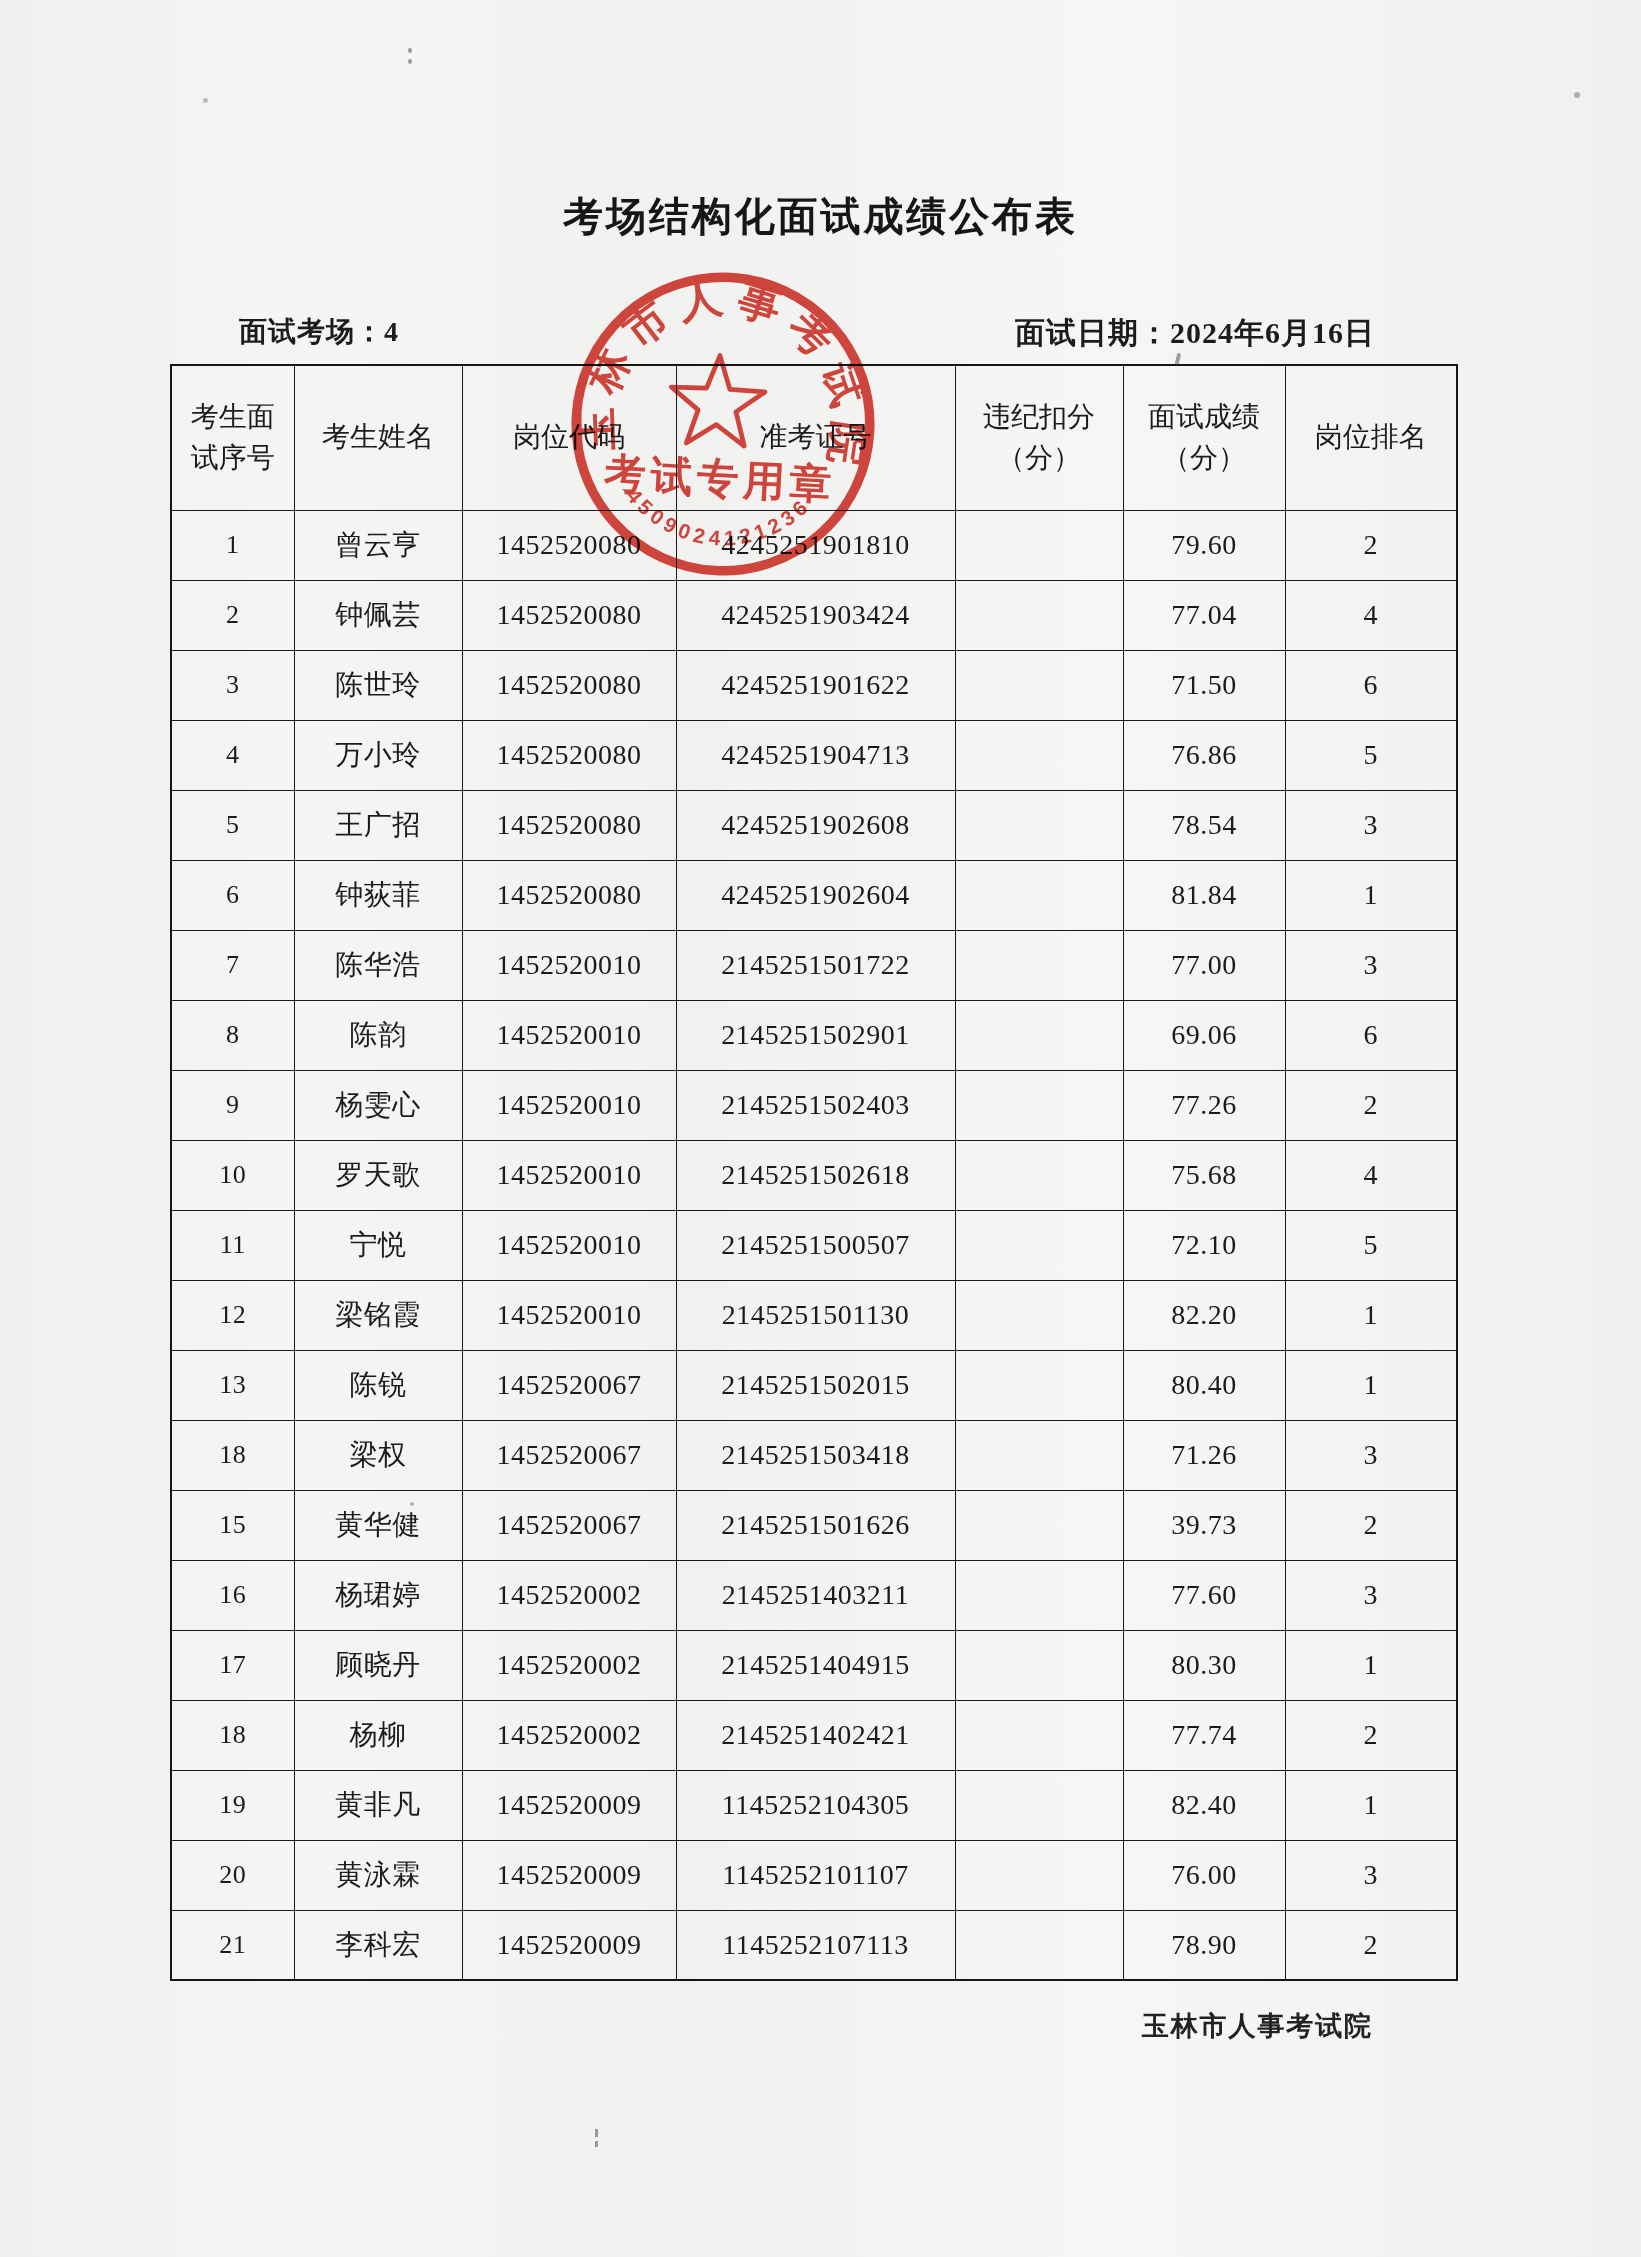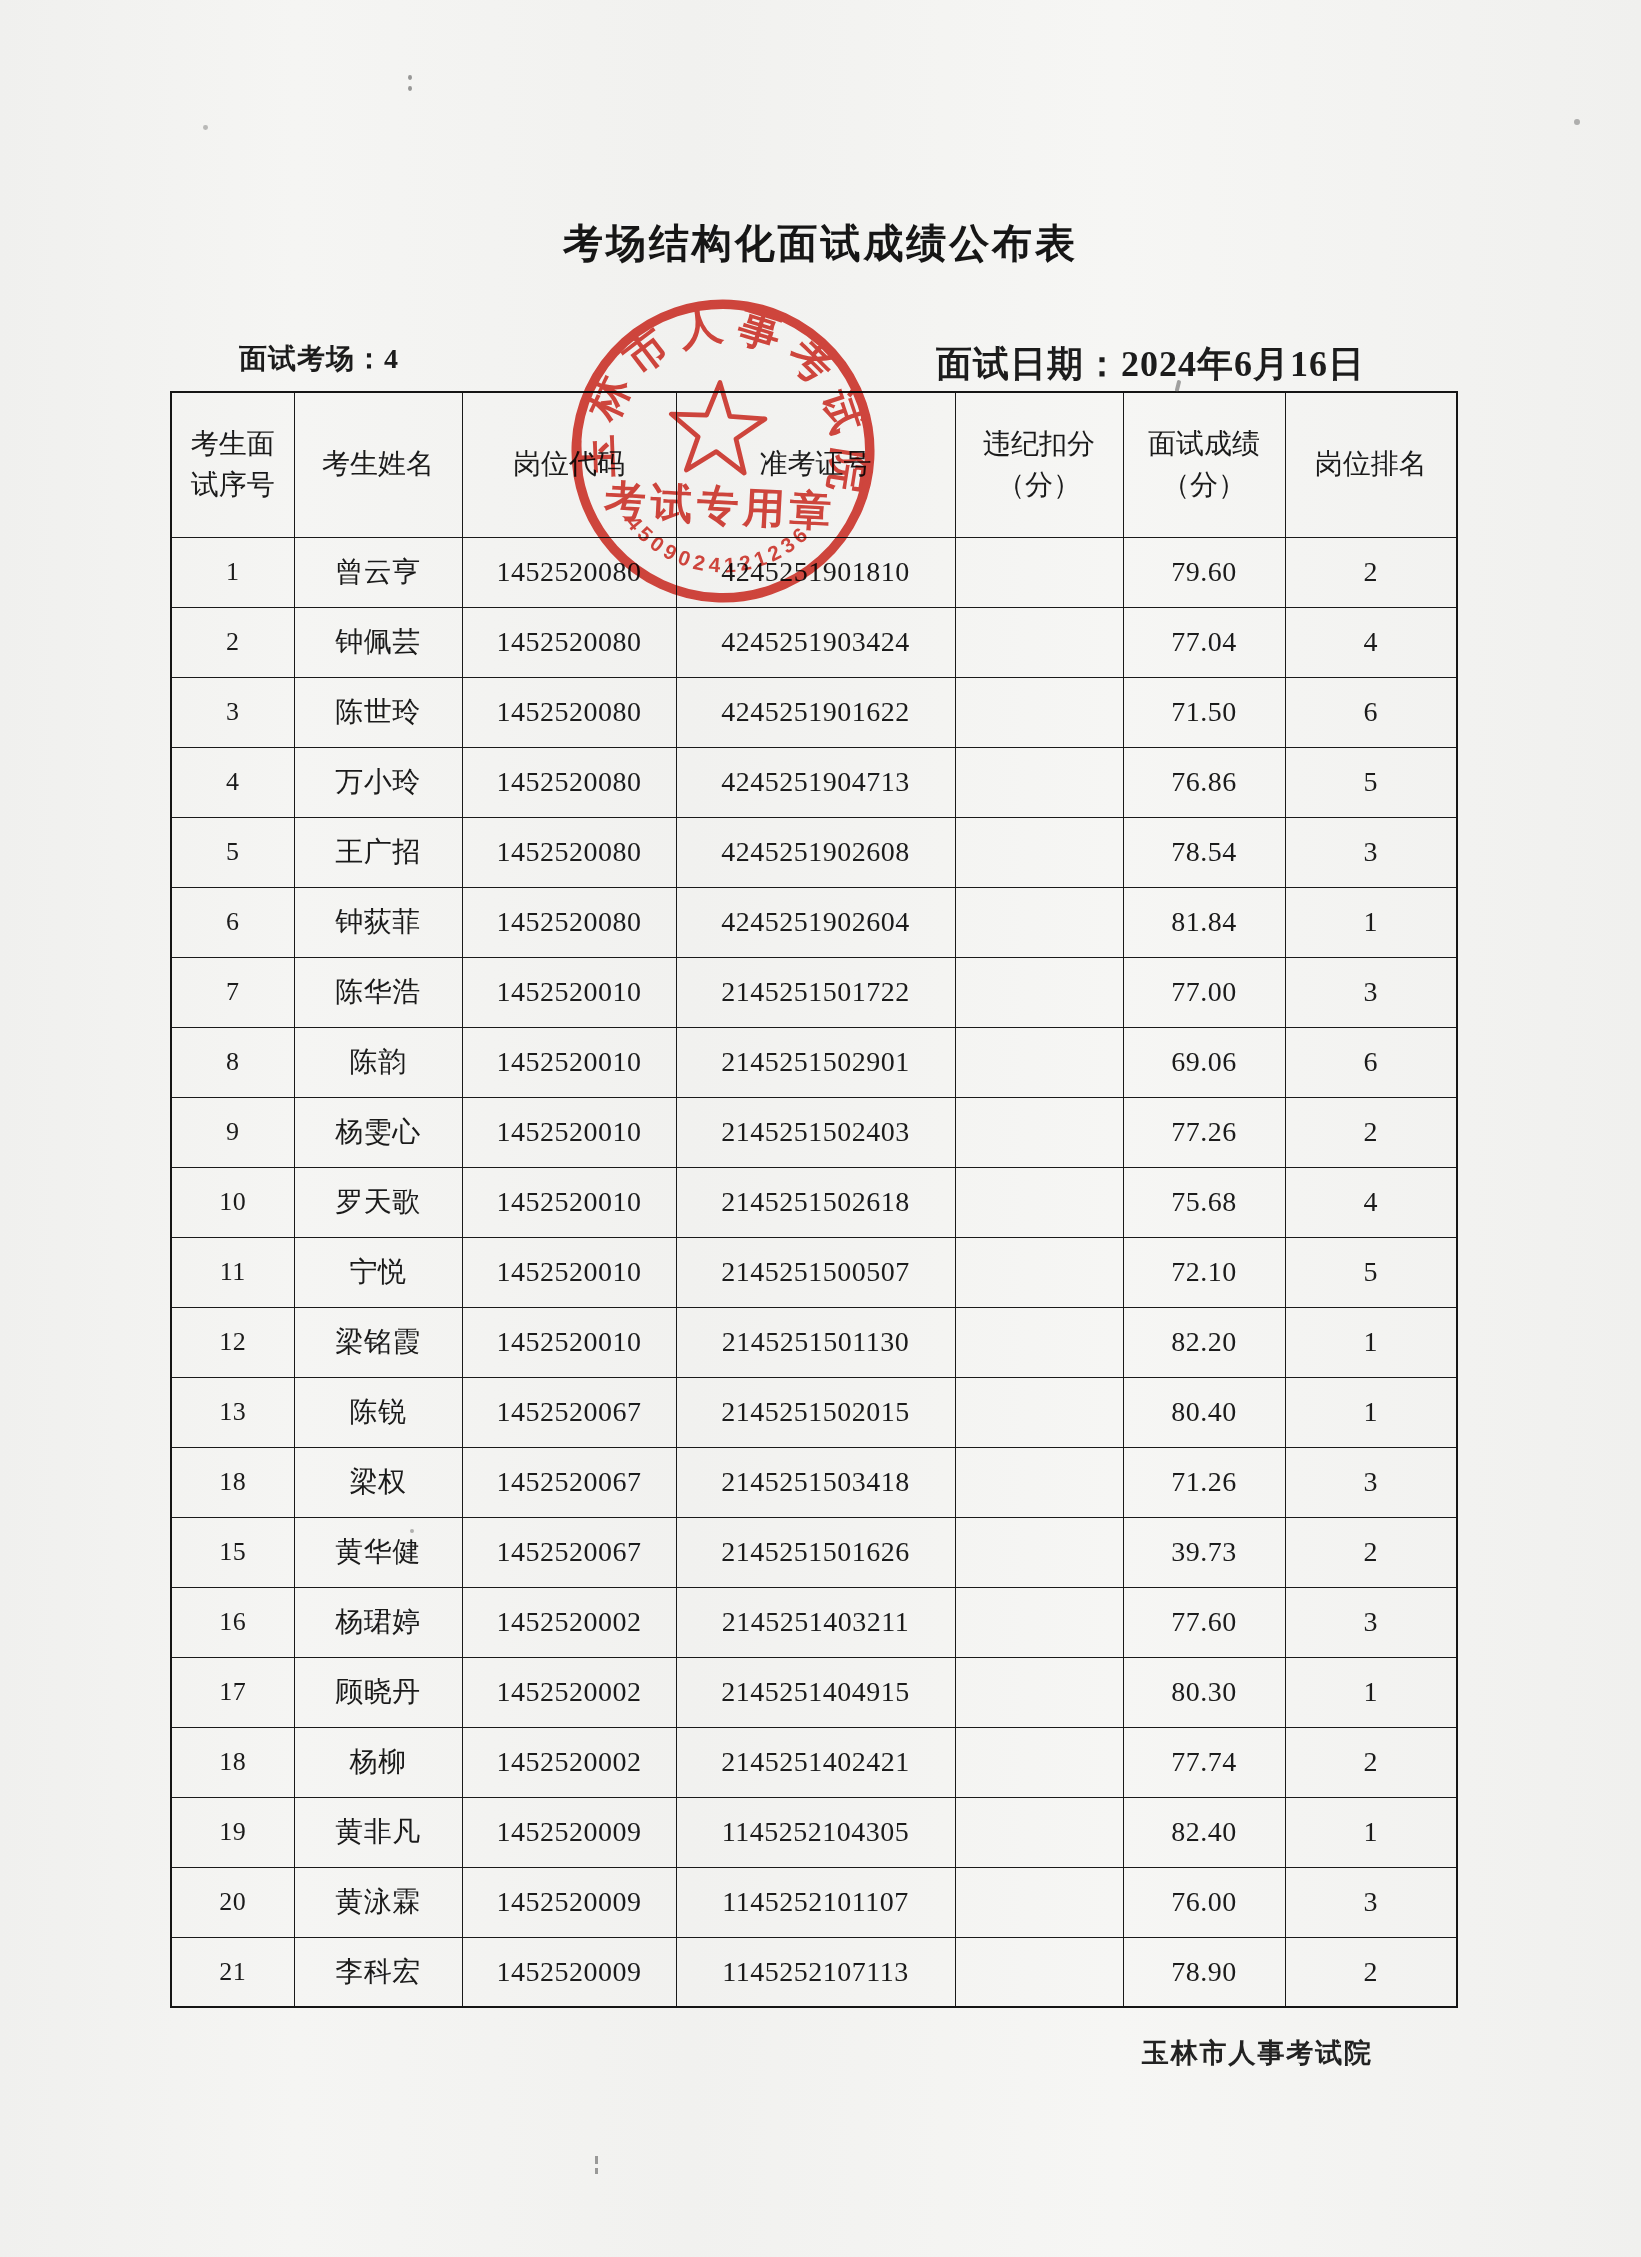--- a/index.html
+++ b/index.html
@@ -2,28 +2,28 @@
 <html><head>
 <meta charset="utf-8">
 <style>
   html,body{margin:0;padding:0;}
   body{
     width:1641px;height:2257px;position:relative;overflow:hidden;
     background:linear-gradient(90deg,#f0f0ee 0%,#f5f5f3 18%,#f1f1ef 42%,#f6f6f4 68%,#f0f0ee 100%);
     font-family:"Liberation Serif","DejaVu Serif",serif;
     color:#1c1c1c;
   }
-  .page{position:absolute;inset:0;margin-top:27px;}
+  .page{position:absolute;inset:0;}
   .title{
     position:absolute;top:189px;left:0;width:100%;
     text-align:center;font-size:40px;font-weight:bold;letter-spacing:2.9px;color:#161616;
   }
   .meta-row{position:absolute;top:313px;left:0;width:100%;height:39px;font-weight:bold;}
   .room{position:absolute;left:239px;top:0;font-size:28px;letter-spacing:1px;}
-  .date{position:absolute;right:276px;top:0;font-size:36px;letter-spacing:1px;}
+  .date{position:absolute;right:266px;top:0;font-size:30px;letter-spacing:1px;}
   table.score{
     position:absolute;left:170px;top:364px;width:1286px;
     border-collapse:collapse;table-layout:fixed;
   }
   table.score th,table.score td{
     border:1.9px solid #1a1a1a;text-align:center;vertical-align:middle;
     font-weight:normal;padding:0;overflow:hidden;
   }
   table.score{border:2.9px solid #151515;}
   thead tr{height:145px;}

